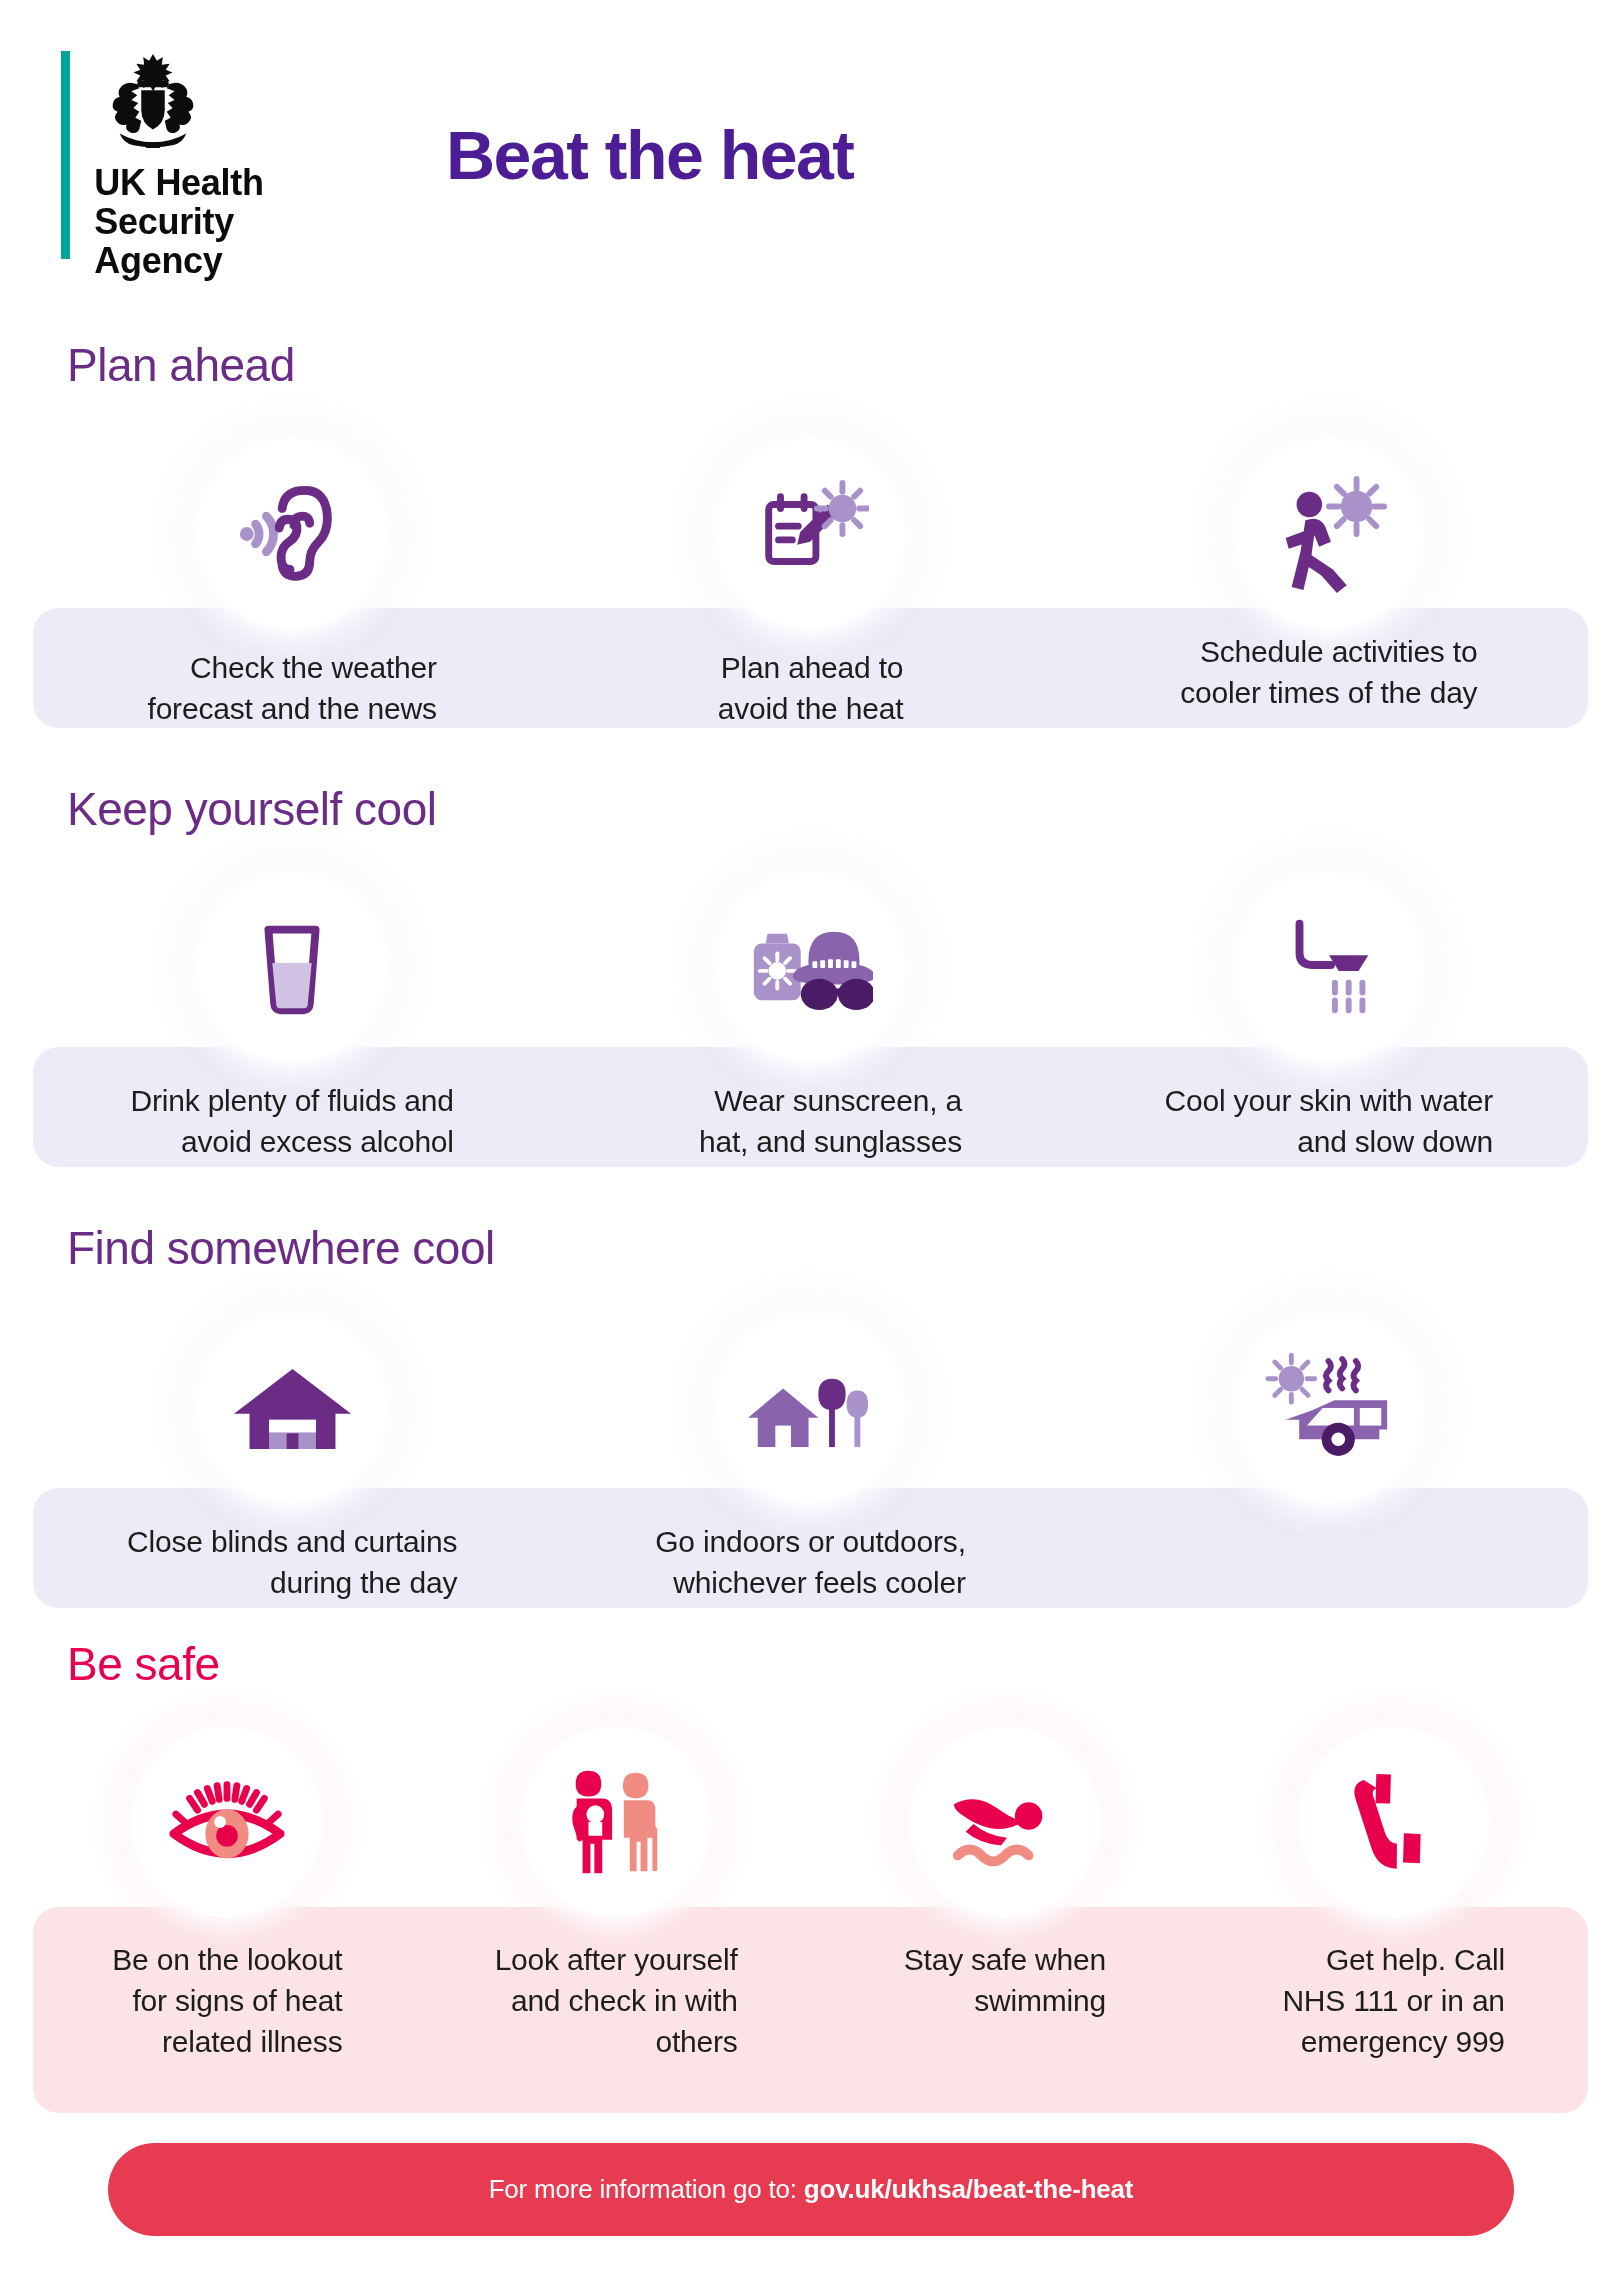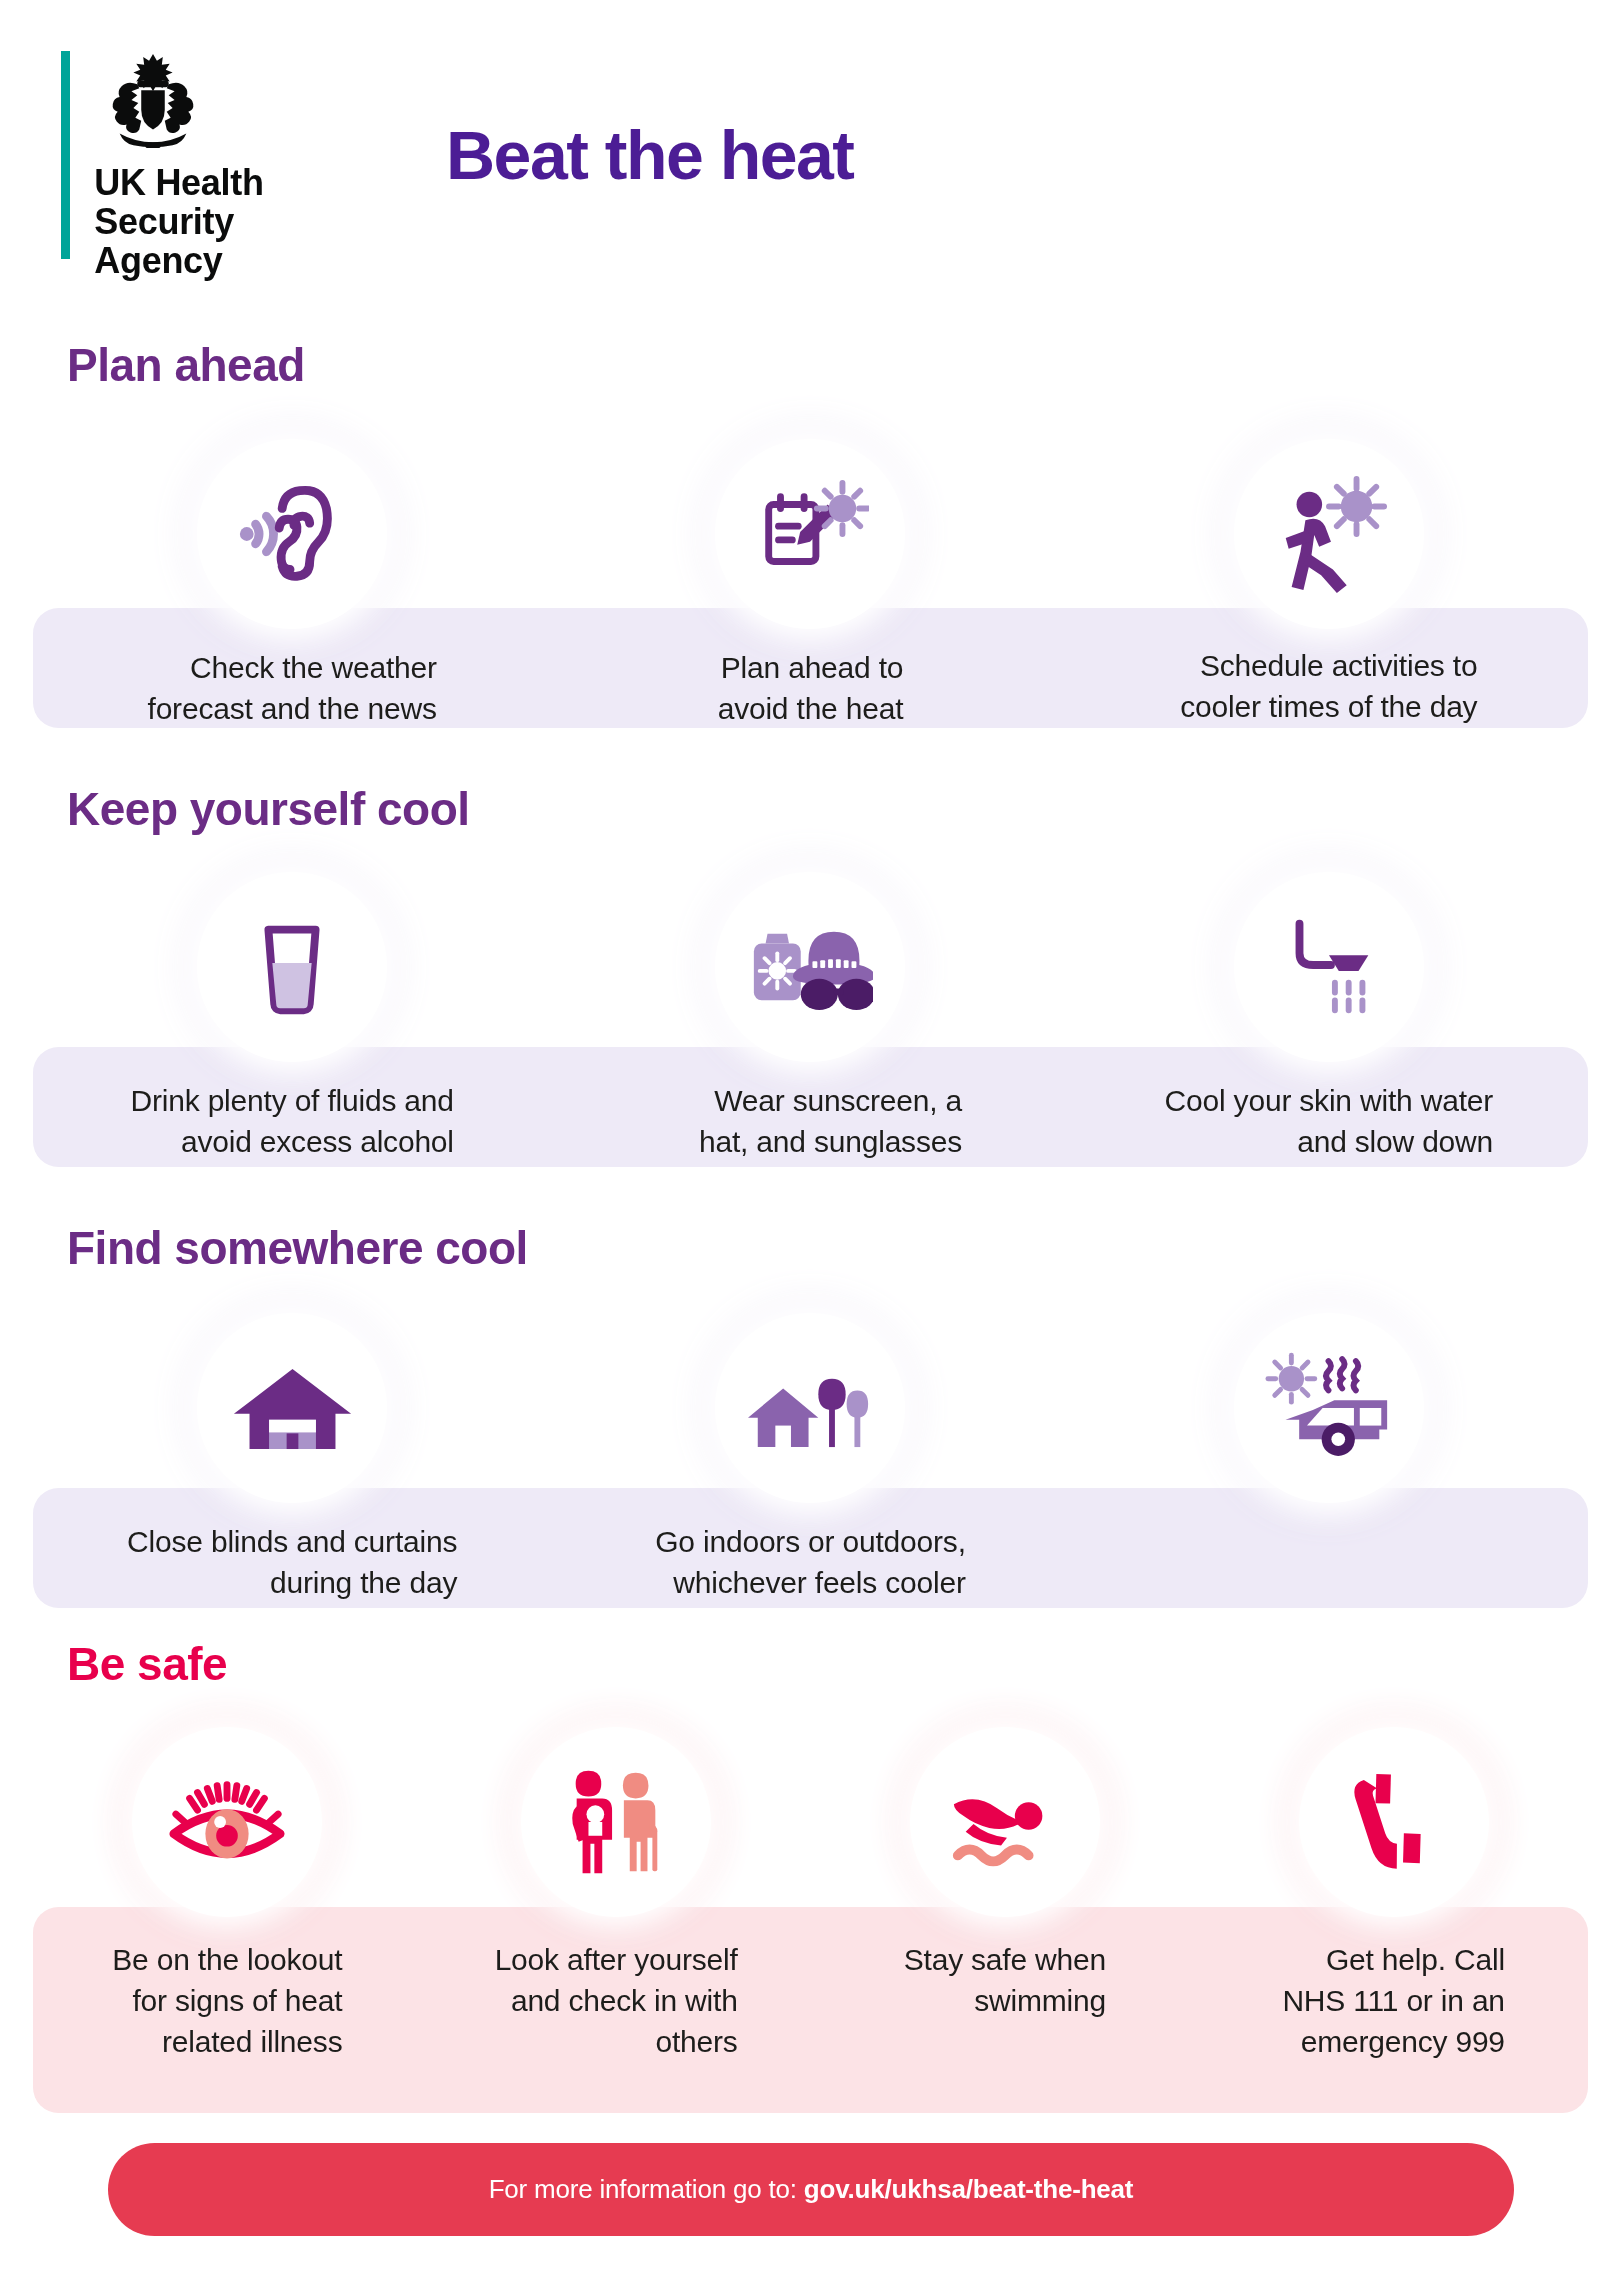--- a/index.html
+++ b/index.html
@@ -19,21 +19,21 @@
   .logo-text{margin-top:9.8px;font-size:36px;line-height:39px;font-weight:700;color:#0b0c0c;letter-spacing:-0.3px;}
 
   .title{
     position:absolute;left:446px;top:110px;
     font-size:68px;line-height:90px;font-weight:700;color:#4c1d95;letter-spacing:-1.5px;
   }
 
   
   .section{position:absolute;left:0;width:1621px;}
   .sec-head{
-    position:absolute;left:67px;font-size:46px;line-height:51px;font-weight:700;letter-spacing:-0.5px;
+    position:absolute;left:67px;font-size:46px;line-height:51px;font-weight:400;letter-spacing:-0.5px;
   }
   .sec-head.purple{color:#6B2C85;}
   .sec-head.pink{color:#E8004C;}
 
   .band{
     position:absolute;left:33px;width:1555px;border-radius:25.5px;
   }
   .band.purple{background:#EEEAF7;}
   .band.pink{background:#FCE3E6;}
 
@@ -167,21 +167,21 @@
               <path d="M75 45 l-7 7"></path>
           </g>
           <g fill="#6B2C85">
             <circle cx="40" cy="30" r="13"></circle>
             <path d="M36 46 q14 -5 20 6 l6 16 -12 5 -5 -12 -3 22 -8 34 -12 -3 9 -36z"></path>
             <path d="M40 80 l24 16 14 16 -10 8 -16 -18 -18 -12z"></path>
             <path d="M38 56 l-22 8 3 11 24 -8z"></path>
           </g>
         </svg>
       </div>
-      <div class="cap" style="margin-top:16px;">Schedule activities to
+      <div class="cap" style="margin-top:2px;">Schedule activities to
 cooler times of the day</div>
     </div>
 
   </div>
 </div>
 
 <div class="section">
   <div class="sec-head purple" style="top:784px;">Keep yourself cool</div>
   <div class="band purple" style="top:1047px;height:120px;"></div>
   <div class="row" style="top:872px;">

